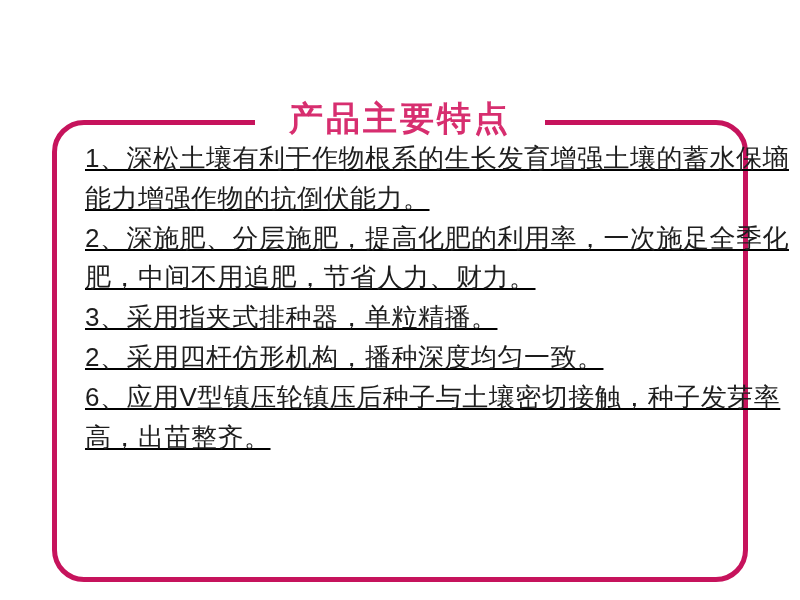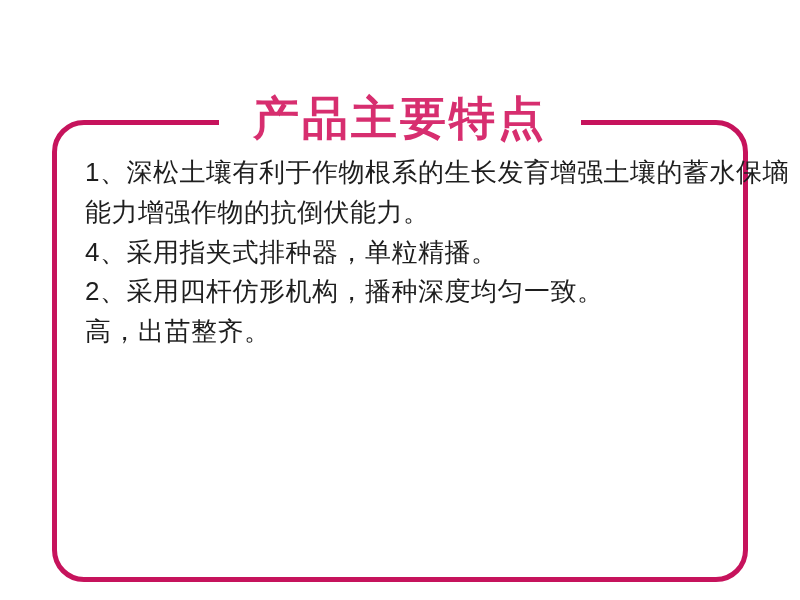--- a/index.html
+++ b/index.html
@@ -33,33 +33,34 @@
     position: absolute;
     top: 95px;
     left: 50%;
     transform: translateX(-50%);
     z-index: 2;
     background: #ffffff;
     padding: 0 34px;
     white-space: nowrap;
     font-family: "Liberation Serif", "DejaVu Serif", serif;
     font-weight: 700;
-    font-size: 46px;
+    font-size: 34px;
     line-height: 48px;
     letter-spacing: 3px;
     color: #d72e6f;
   }
   .feature-list {
     position: absolute;
     left: 57px;
-    top: 125px;
+    top: 111px;
     width: 738px;
     box-sizing: border-box;
     padding: 28px 8px 0 28px;
     z-index: 1;
+    text-decoration: underline;
   }
   .feature-line {
     font-size: 26px;
     line-height: 39.8px;
     color: #1e1e1e;
     letter-spacing: 0.5px;
     white-space: nowrap;
   }
 </style>
 </head>
@@ -72,30 +73,33 @@
   <div class="feature-frame"></div>
 
   <div class="feature-list">
 
     <div class="feature-item">
       <div class="feature-line">1、深松土壤有利于作物根系的生长发育增强土壤的蓄水保墒</div>
       <div class="feature-line">能力增强作物的抗倒伏能力。</div>
     </div>
 
     <div class="feature-item">
+      <div class="feature-line">2、深施肥、分层施肥，提高化肥的利用率，一次施足全季化</div>
+      <div class="feature-line">肥，中间不用追肥，节省人力、财力。</div>
     </div>
 
     <div class="feature-item">
-      <div class="feature-line">4、采用指夹式排种器，单粒精播。</div>
+      <div class="feature-line">3、采用指夹式排种器，单粒精播。</div>
     </div>
 
 
     <div class="feature-item">
       <div class="feature-line">2、采用四杆仿形机构，播种深度均匀一致。</div>
     </div>
 
     <div class="feature-item">
+      <div class="feature-line">6、应用V型镇压轮镇压后种子与土壤密切接触，种子发芽率</div>
       <div class="feature-line">高，出苗整齐。</div>
     </div>
 
 
   </div>
 </div>
 
 </body></html>

